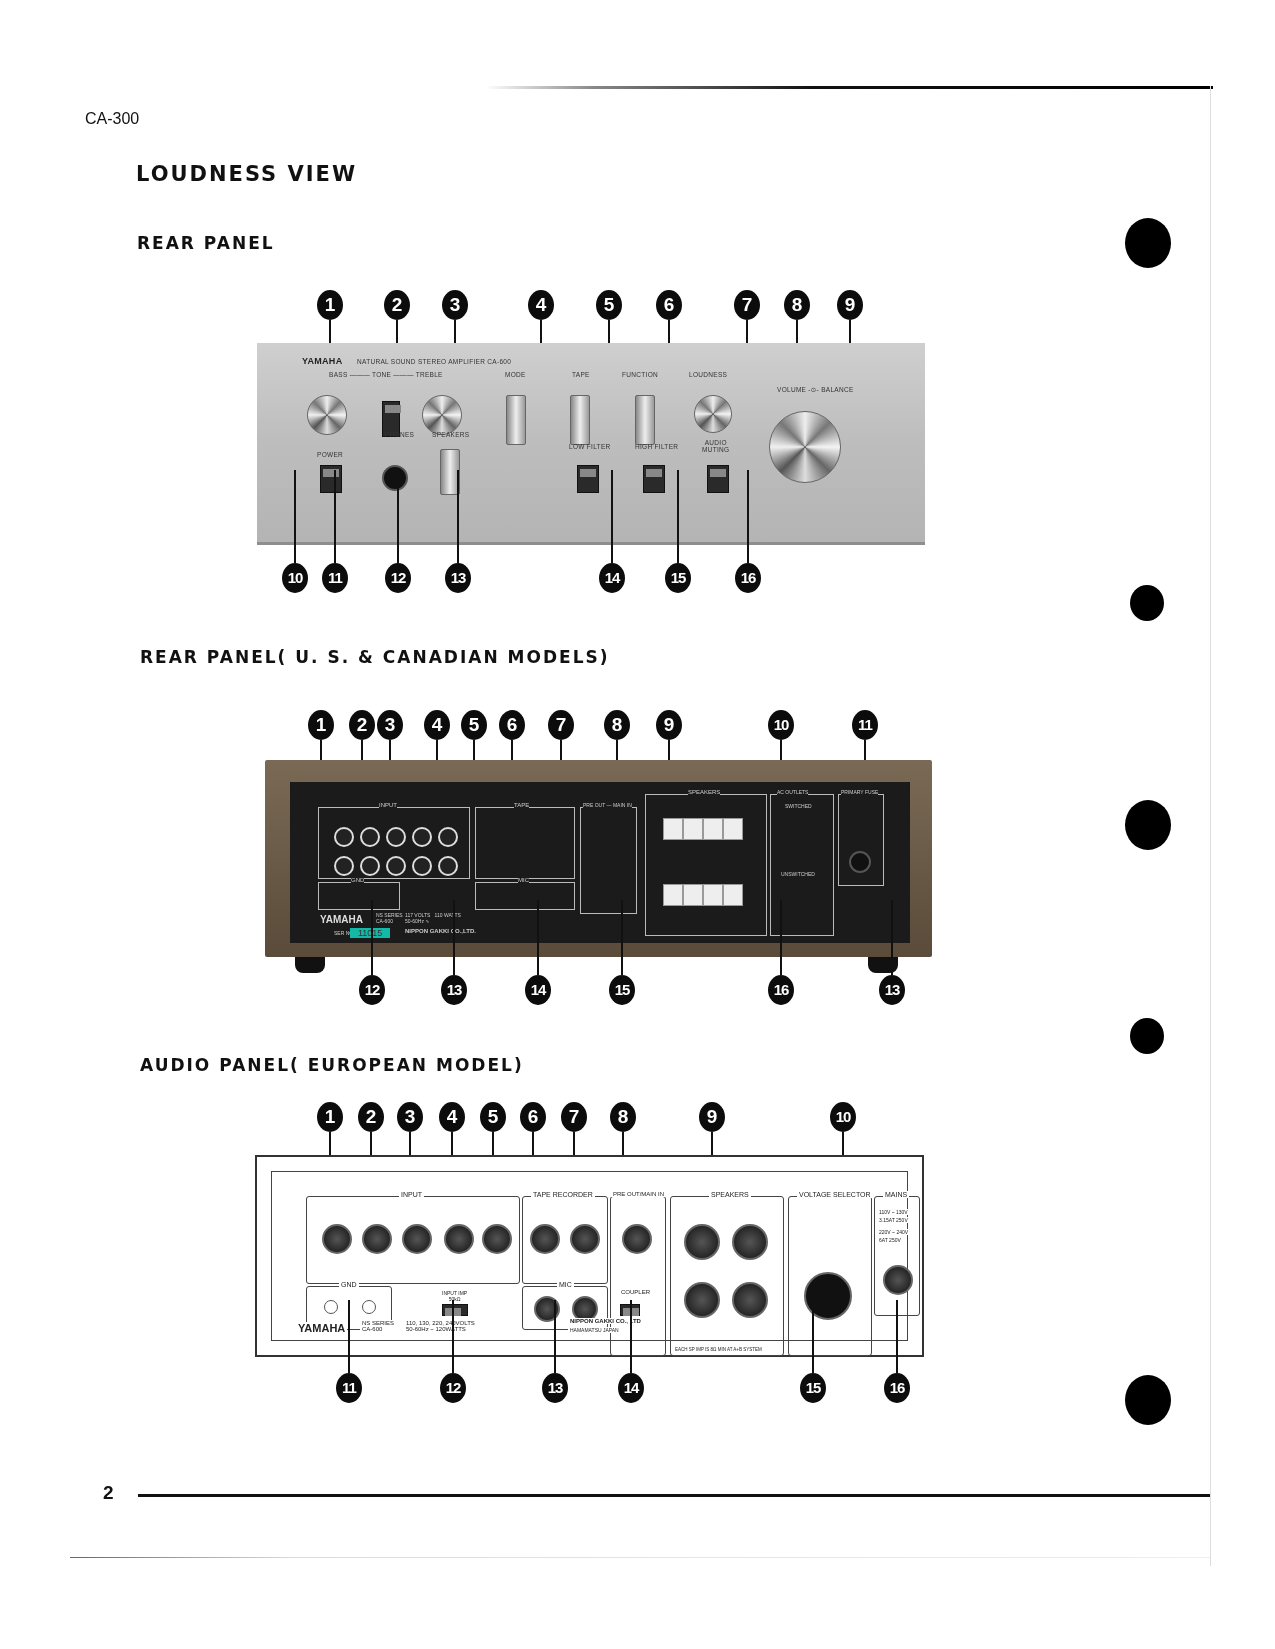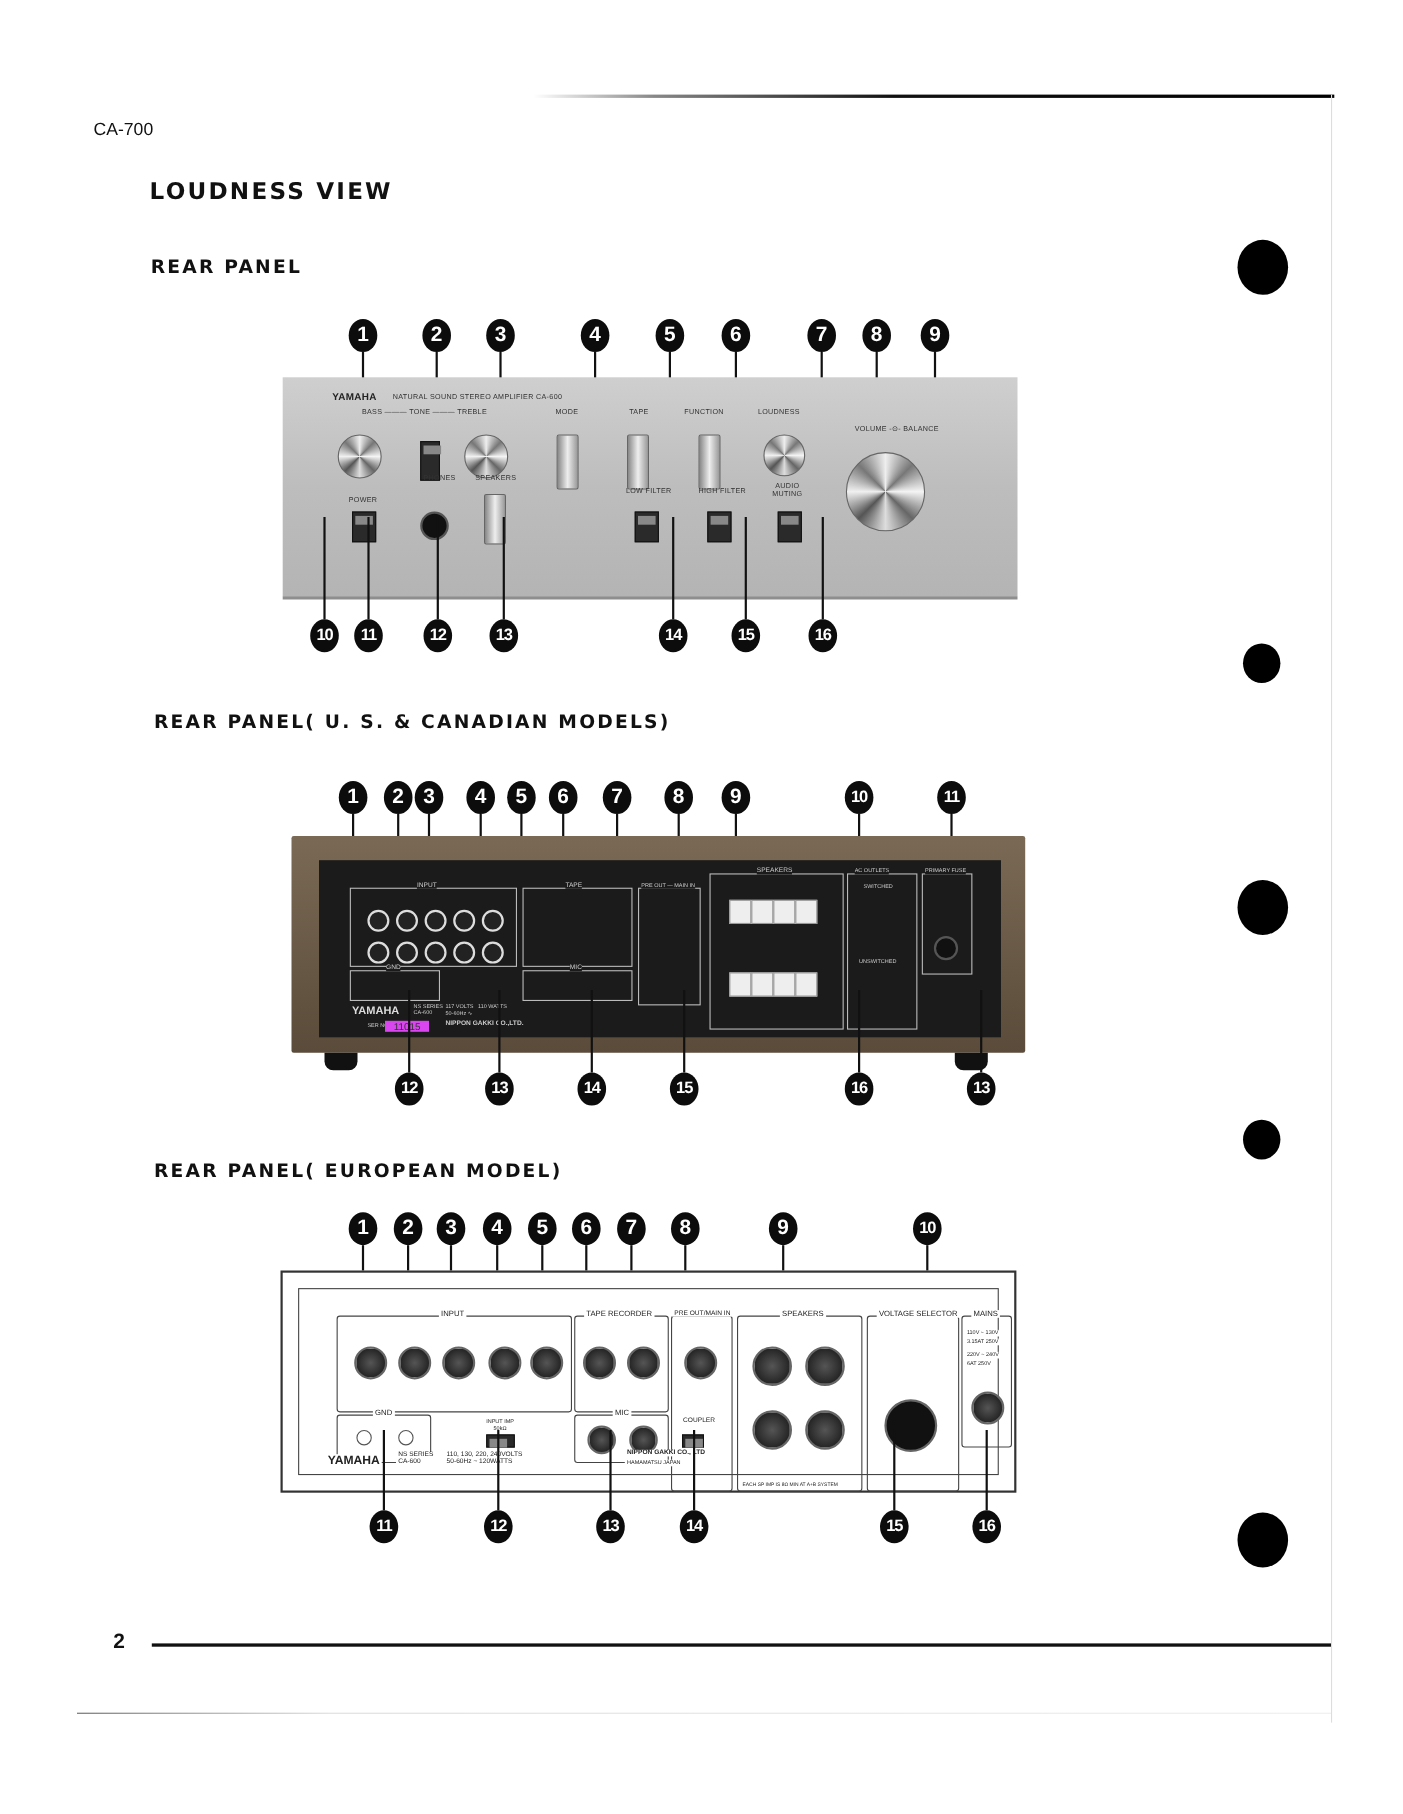--- a/index.html
+++ b/index.html
@@ -39,21 +39,21 @@
   .screw{position:absolute;width:9px;height:9px;border-radius:50%;border:1px solid #555;background:#fff;}
   .footer-num{left:103px;top:1482px;font-size:19px;font-weight:bold;}
   .footer-rule{left:138px;top:1494px;width:1072px;height:3px;background:#111;}
   .bottom-edge{left:70px;top:1557px;width:1140px;height:1px;background:linear-gradient(90deg,#666,#ddd 20%,#eee);}
 </style>
 </head>
 <body>
 
 <div class="abs top-rule"></div>
 <div class="abs side-edge"></div>
-<div class="abs model">CA-700</div>
+<div class="abs model">CA-300</div>
 <div class="abs h1">LOUDNESS VIEW</div>
 
 <div class="hole" style="left:1125px;top:218px;"></div>
 <div class="hole" style="left:1130px;top:585px;width:34px;height:36px;"></div>
 <div class="hole" style="left:1125px;top:800px;"></div>
 <div class="hole" style="left:1130px;top:1018px;width:34px;height:36px;"></div>
 <div class="hole" style="left:1125px;top:1375px;"></div>
 
 <div class="abs h2" style="left:137px;top:233px;">REAR PANEL</div>
 
@@ -196,42 +196,42 @@
     </div>
     <div class="dbox" style="left:185px;top:100px;width:98px;height:26px;">
       <div class="dlabel" style="left:42px;top:-6px;background:#1b1b1b;">MIC</div>
     </div>
     <div class="dlabel" style="left:30px;top:132px;font-size:10px;font-weight:bold;color:#ddd;">YAMAHA</div>
     <div class="dlabel" style="left:86px;top:130px;white-space:pre;font-size:5px;">NS SERIES
 CA-600</div>
     <div class="dlabel" style="left:115px;top:130px;white-space:pre;font-size:5px;">117 VOLTS   110 WATTS
 50-60Hz ∿</div>
     <div class="dlabel" style="left:44px;top:148px;font-size:5px;">SER NO</div>
-    <div class="dlabel" style="left:60px;top:146px;font-size:9px;background:#d946ef;color:#333;padding:0 8px;">11015</div>
+    <div class="dlabel" style="left:60px;top:146px;font-size:9px;background:#14b8a6;color:#333;padding:0 8px;">11015</div>
     <div class="dlabel" style="left:115px;top:146px;font-size:6px;font-weight:bold;">NIPPON GAKKI CO.,LTD.</div>
   </div>
   <div class="foot" style="left:30px;top:197px;"></div>
   <div class="foot" style="left:603px;top:197px;"></div>
 </div>
 <div id="us-bottom">
     <div class="leader" style="left: 371.25px; top: 900px; height: 75px;"></div>
     <div class="callout two" style="left: 372px; top: 975px;">12</div>
     <div class="leader" style="left: 453.25px; top: 900px; height: 75px;"></div>
     <div class="callout two" style="left: 454px; top: 975px;">13</div>
     <div class="leader" style="left: 537.25px; top: 900px; height: 75px;"></div>
     <div class="callout two" style="left: 538px; top: 975px;">14</div>
     <div class="leader" style="left: 621.25px; top: 900px; height: 75px;"></div>
     <div class="callout two" style="left: 622px; top: 975px;">15</div>
     <div class="leader" style="left: 780.25px; top: 900px; height: 75px;"></div>
     <div class="callout two" style="left: 781px; top: 975px;">16</div>
     <div class="leader" style="left: 891.25px; top: 900px; height: 75px;"></div>
     <div class="callout two" style="left: 892px; top: 975px;">13</div>
   </div>
 
-<div class="abs h2" style="left:140px;top:1055px;">REAR PANEL( EUROPEAN MODEL)</div>
+<div class="abs h2" style="left:140px;top:1055px;">AUDIO PANEL( EUROPEAN MODEL)</div>
 <div id="eu-top">
     <div class="leader" style="left: 329.25px; top: 1132px; height: 108px;"></div>
     <div class="callout" style="left: 330px; top: 1102px;">1</div>
     <div class="leader" style="left: 370.25px; top: 1132px; height: 108px;"></div>
     <div class="callout" style="left: 371px; top: 1102px;">2</div>
     <div class="leader" style="left: 409.25px; top: 1132px; height: 108px;"></div>
     <div class="callout" style="left: 410px; top: 1102px;">3</div>
     <div class="leader" style="left: 451.25px; top: 1132px; height: 108px;"></div>
     <div class="callout" style="left: 452px; top: 1102px;">4</div>
     <div class="leader" style="left: 492.25px; top: 1132px; height: 108px;"></div>

